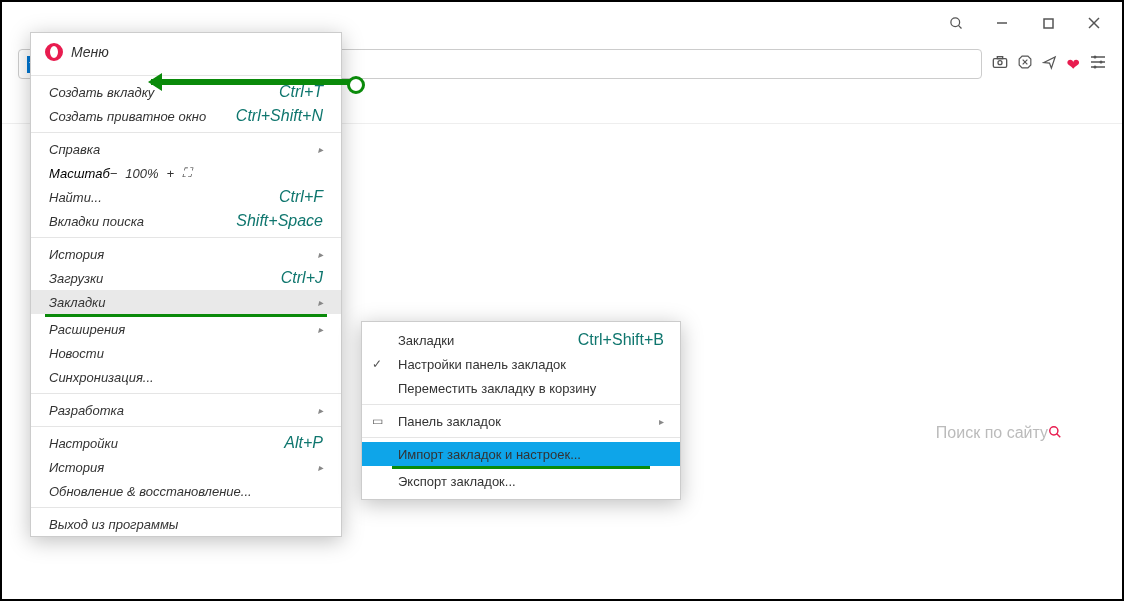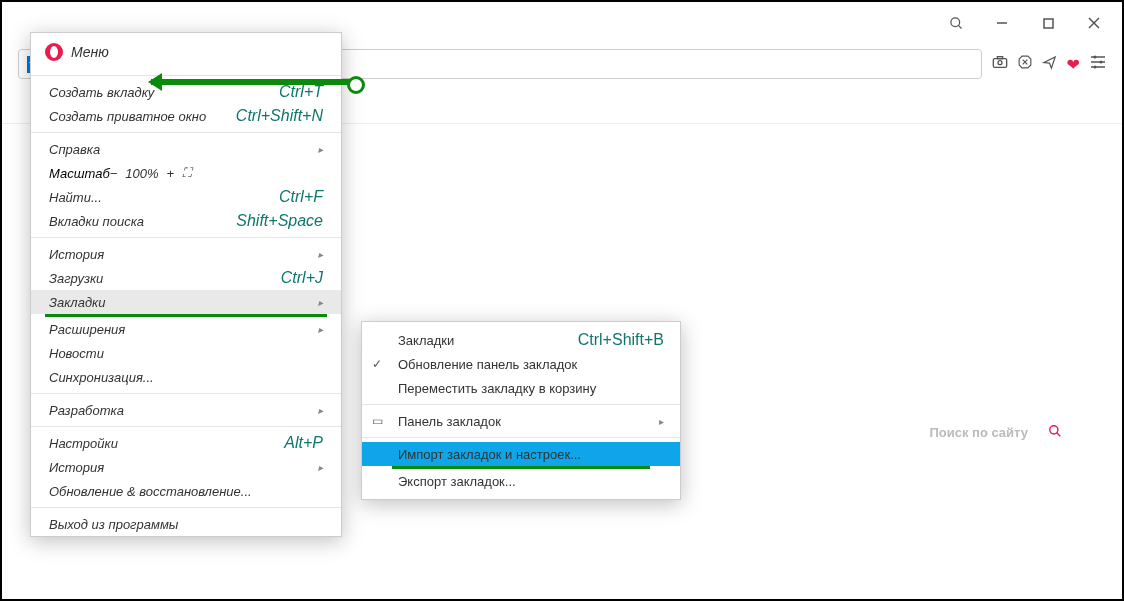--- a/index.html
+++ b/index.html
@@ -7,21 +7,21 @@
 .titlebar { position:absolute; top:0; left:0; right:0; height:42px; display:flex; align-items:center; justify-content:flex-end; padding:0 8px; gap:6px; }
 .tb-btn { width:40px; height:30px; display:flex; align-items:center; justify-content:center; color:#555; }
 .addrwrap { position:absolute; top:42px; left:0; right:0; height:40px; display:flex; align-items:center; padding:0 16px; gap:10px; }
 .addr { flex:1; height:30px; border:1px solid #ccc; border-radius:4px; display:flex; align-items:center; padding:0 8px; font-size:13px; background:#fff; }
 .addr-sel { background:#0078d4; color:#fff; padding:1px 2px; }
 .addr-icons { display:flex; gap:10px; color:#555; align-items:center; }
 .heart { color:#e81c4f; font-size:16px; }
 .dense { color:#555; }
 .tabbar { position:absolute; top:82px; left:0; right:0; height:40px; border-bottom:1px solid #eee; }
 .page { position:absolute; top:122px; left:0; right:0; bottom:0; padding:20px 40px; }
-.search-row { position:absolute; top:300px; right:60px; display:flex; align-items:center; gap:20px; color:#bbb; font-size:13px; font-weight:700; }
+.search-row { position:absolute; top:300px; right:60px; display:flex; align-items:center; color:#bbb; font-size:16px; font-weight:400; }
 .mag { color:#e81c4f; font-size:14px; }
 .h1frag { position:absolute; top:430px; left:680px; font-size:38px; font-weight:700; color:#2c2c2c;margin-top:46px; }
 .menu { position:absolute; top:30px; left:28px; width:312px; background:#fff; box-shadow:0 4px 20px rgba(0,0,0,.25); border:1px solid #ccc; z-index:10;font-style:italic; }
 .menu-head { display:flex; align-items:center; gap:8px; padding:10px 14px; font-size:14px; color:#333; }
 .opera-ico { width:18px; height:18px; border-radius:50%; border:3px solid #e81c4f; border-left-width:5px; border-right-width:5px; }
 .mi { display:flex; align-items:center; justify-content:space-between; padding:5px 18px; font-size:13px; color:#333; height:24px; }
 .mi:hover, .mi.hov { background:#e9e9e9; }
 .sep { height:1px; background:#e5e5e5; margin:4px 0; }
 .sc { color:#0f766e; font-size:16px; }
 .chev { color:#888; font-size:10px; }
@@ -192,21 +192,21 @@
     </div>
 </div>
 
 <div class="submenu">
   <div class="smi">
       <span>Закладки</span>
       <span class="sc">Ctrl+Shift+B</span>
     </div>
   <div class="smi">
       <span class="ico">✓</span>
-      <span>Обновление панель закладок</span>
+      <span>Настройки панель закладок</span>
     </div>
   <div class="smi">
       <span>Переместить закладку в корзину</span>
     </div>
   <div class="sep"></div>
   <div class="smi">
       <span class="ico">▭</span>
       <span>Панель закладок</span>
       <span class="chev">▸</span>
     </div>

